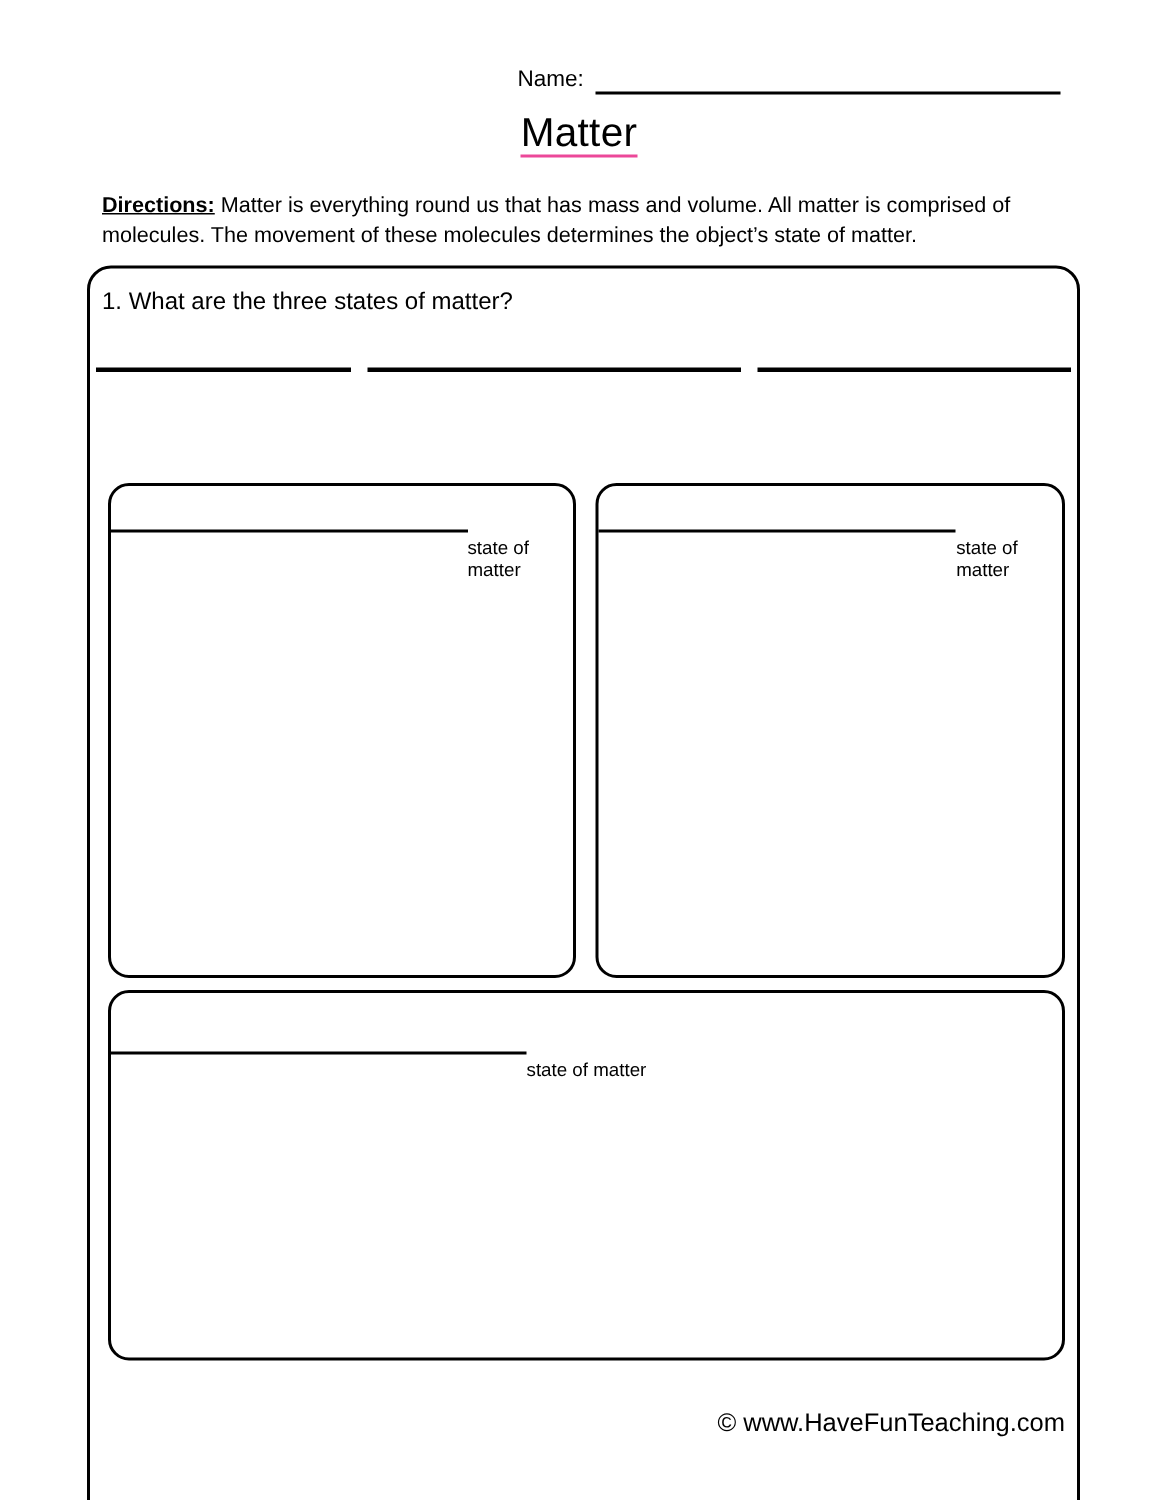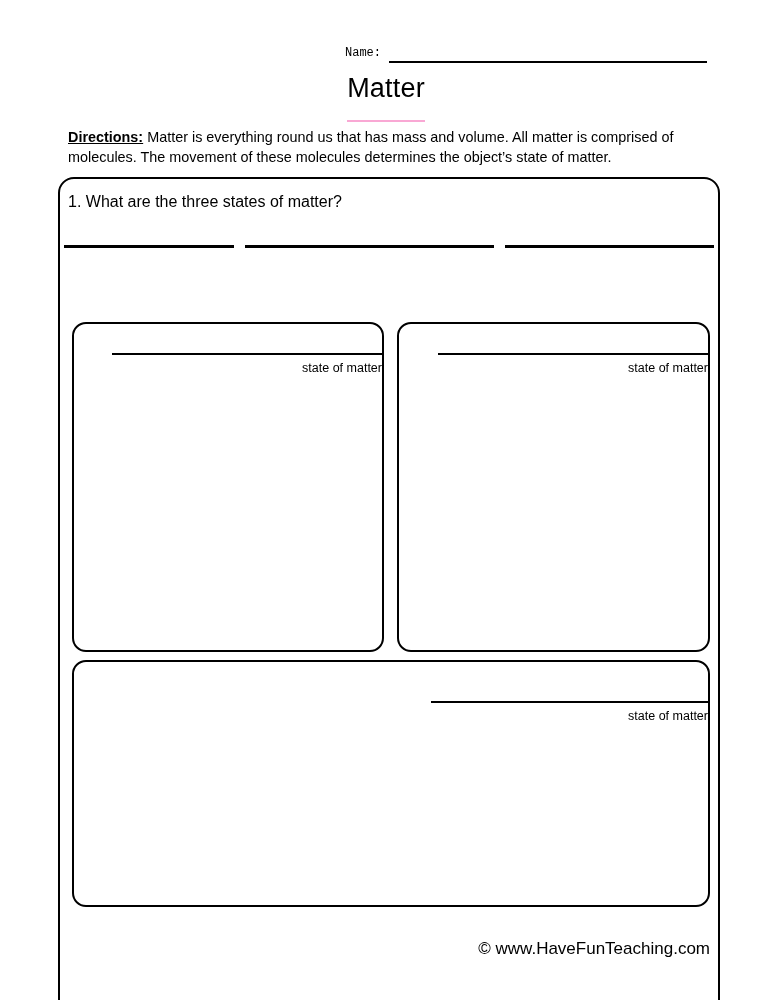--- a/index.html
+++ b/index.html
@@ -26,25 +26,24 @@
   
   .name-row {
     position: absolute;
     left: 345px;
     top: 44px;
     display: flex;
     align-items: flex-end;
     width: 362px;
   }
   .name-label {
-    font-size: 12px;
+    font-size: 15px;
     line-height: 18px;
     white-space: nowrap;
     padding-bottom: 1px;
-    font-family: Liberation Mono, monospace;
   }
   .name-blank {
     flex: 1 1 auto;
     margin-left: 8px;
     border-bottom: 2px solid #000;
     height: 16px;
   }
 
   
   .title {
@@ -52,22 +51,22 @@
     left: 0;
     right: 0;
     top: 72px;
     text-align: center;
     font-size: 27px;
     line-height: 32px;
     font-weight: normal;
     letter-spacing: 0.2px;
   }
   .title span.t {
-    border-bottom: 2px solid #f9a8d4;
-    padding-bottom: 17px;
+    border-bottom: 2px solid #ec4899;
+    padding-bottom: 0;
   }
 
   
   .directions {
     position: absolute;
     left: 68px;
     top: 114px;
     width: 620px;
     font-size: 14.4px;
     line-height: 19.5px;
@@ -154,22 +153,22 @@
     top: 481px;
     width: 638px;
     height: 247px;
   }
 
   .label-group {
     position: absolute;
     left: 0;
     right: 0;
     display: flex;
-    flex-direction: column;
-    align-items: flex-end;
+    flex-direction: row;
+    align-items: flex-start;
   }
   .draw-box.top-left .label-group,
   .draw-box.top-right .label-group {
     top: 28px;
   }
   .draw-box.bottom .label-group {
     top: 38px;
   }
   .label-line {
     border-bottom: 2.5px solid #000;

